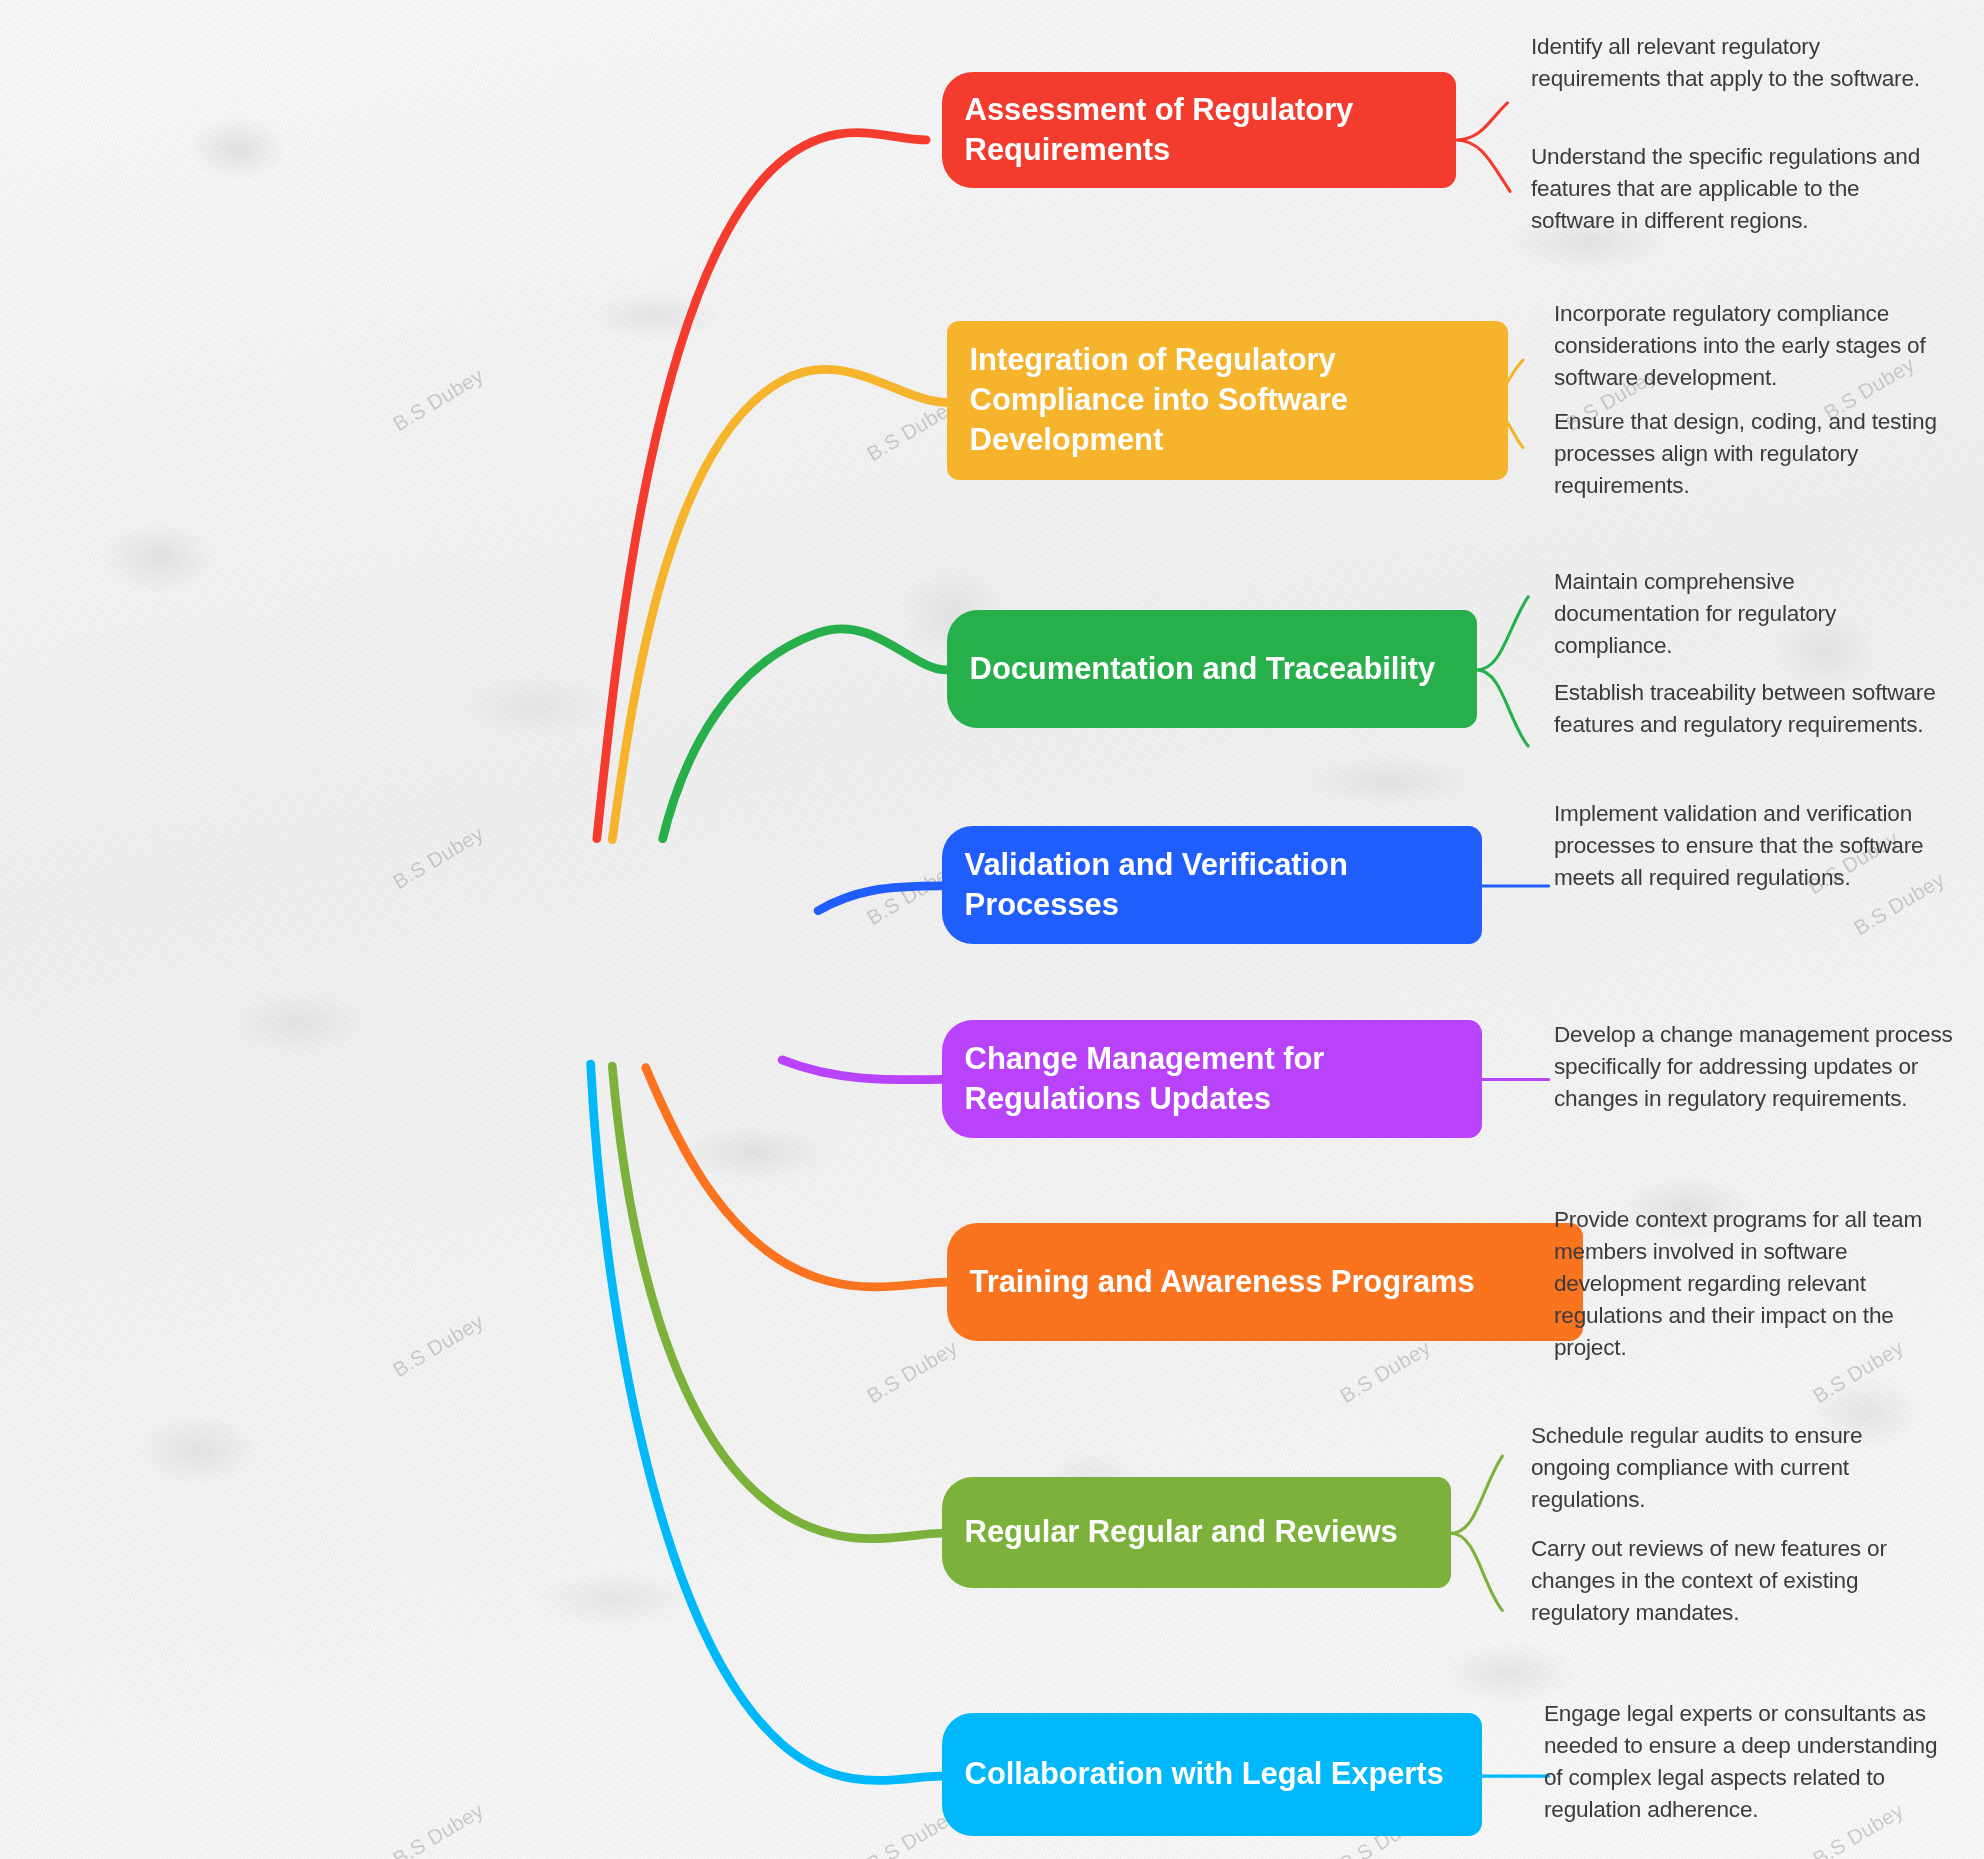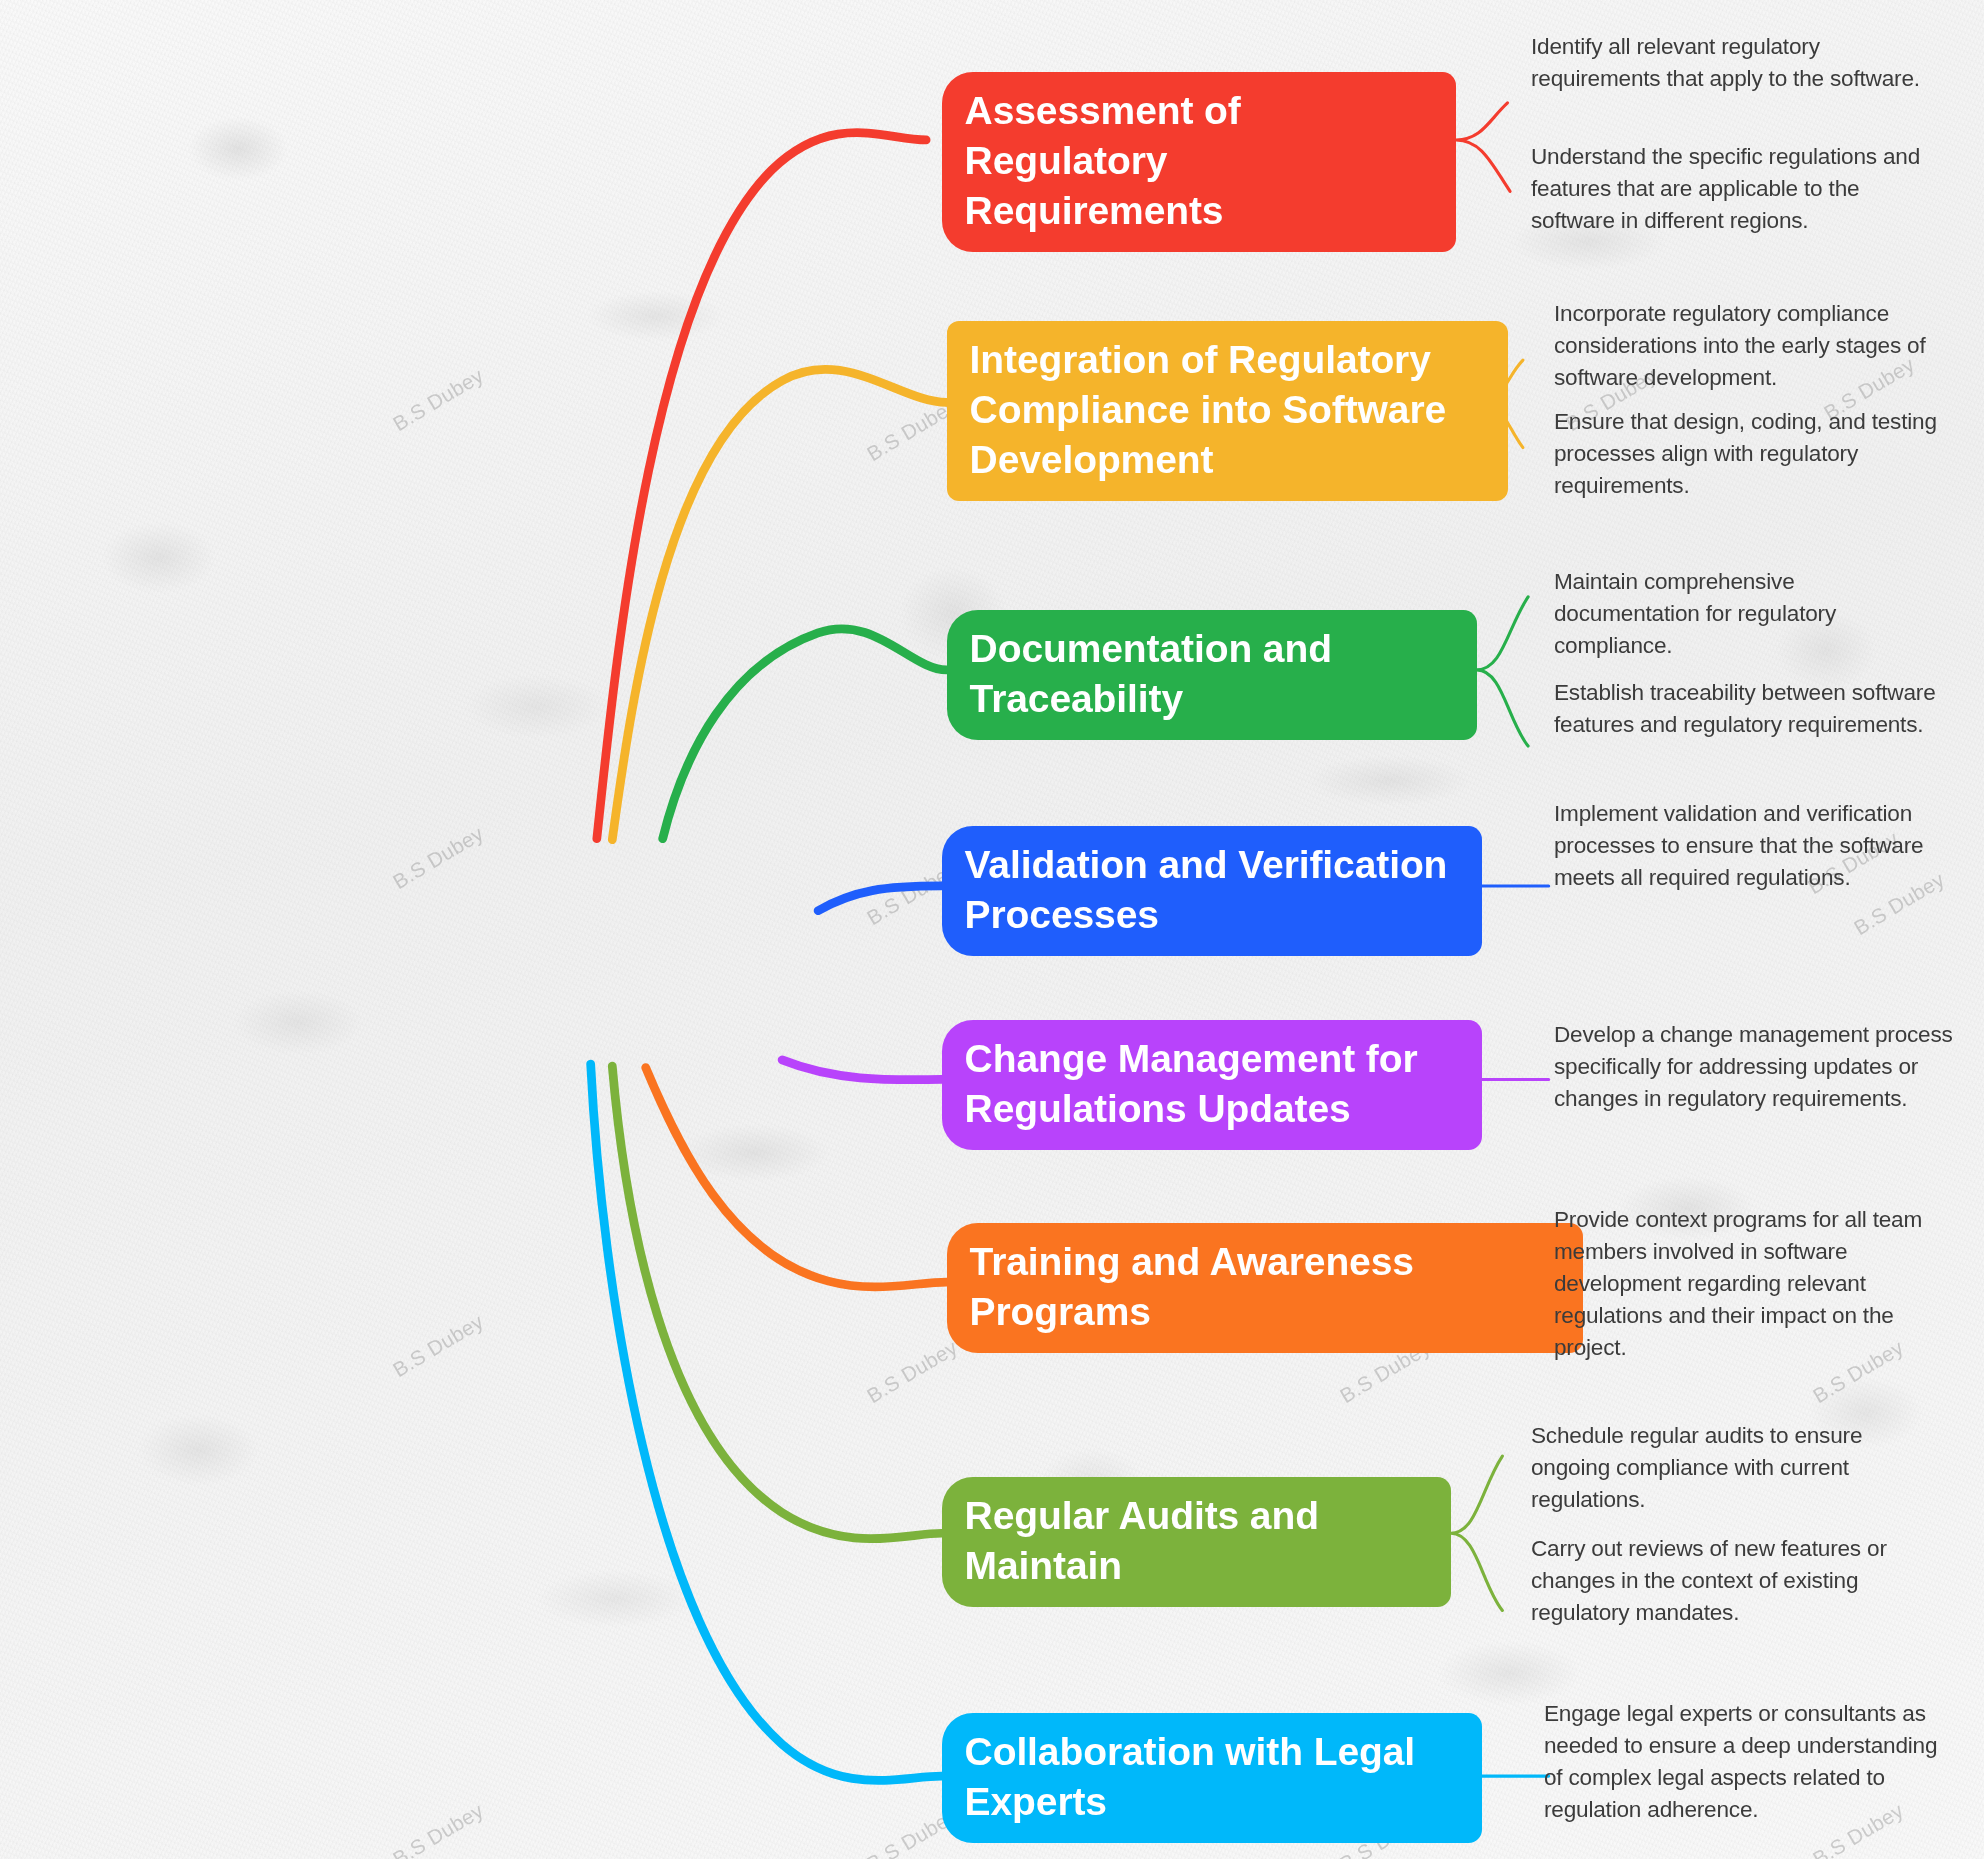--- a/index.html
+++ b/index.html
@@ -72,21 +72,21 @@
   }
 
   
   .node {
     position: absolute;
     box-sizing: border-box;
     display: flex;
     align-items: center;
     color: #ffffff;
     font-weight: bold;
-    font-size: 39px;
+    font-size: 31px;
     line-height: 1.28;
     padding: 14.4px 22.6px 15.4px 22.6px;
     border-radius: 31px 13.4px 13.4px 31px;
     letter-spacing: -0.1px;
     text-shadow: 0 0 0.5px rgba(0,0,0,.07);
   }
   .node .label { display: block; }
 
   
   .leaf {
@@ -170,21 +170,21 @@
 
   <div class="node" style="left:942px; top:1020px; width:540px; min-height:118px; background:#b843fb;">
     <span class="label">Change Management for Regulations Updates</span>
   </div>
 
   <div class="node" style="left:947px; top:1223px; width:636px; min-height:118px; background:#fa7420;">
     <span class="label">Training and Awareness Programs</span>
   </div>
 
   <div class="node" style="left:942px; top:1477px; width:509px; min-height:111px; background:#7cb23c;">
-    <span class="label">Regular Audits and Maintain</span>
+    <span class="label">Regular Regular and Reviews</span>
   </div>
 
   <div class="node" style="left:942px; top:1713px; width:540px; min-height:123px; background:#00b8fa;">
     <span class="label">Collaboration with Legal Experts</span>
   </div>
 
   <div class="leaf" style="left:1531px; top:31px; width:406px;">Identify all relevant regulatory requirements that apply to the software.</div>
   <div class="leaf" style="left:1531px; top:141px; width:412px;">Understand the specific regulations and features that are applicable to the software in different regions.</div>
 
   <div class="leaf" style="left:1554px; top:298px; width:422px;">Incorporate regulatory compliance considerations into the early stages of software development.</div>

